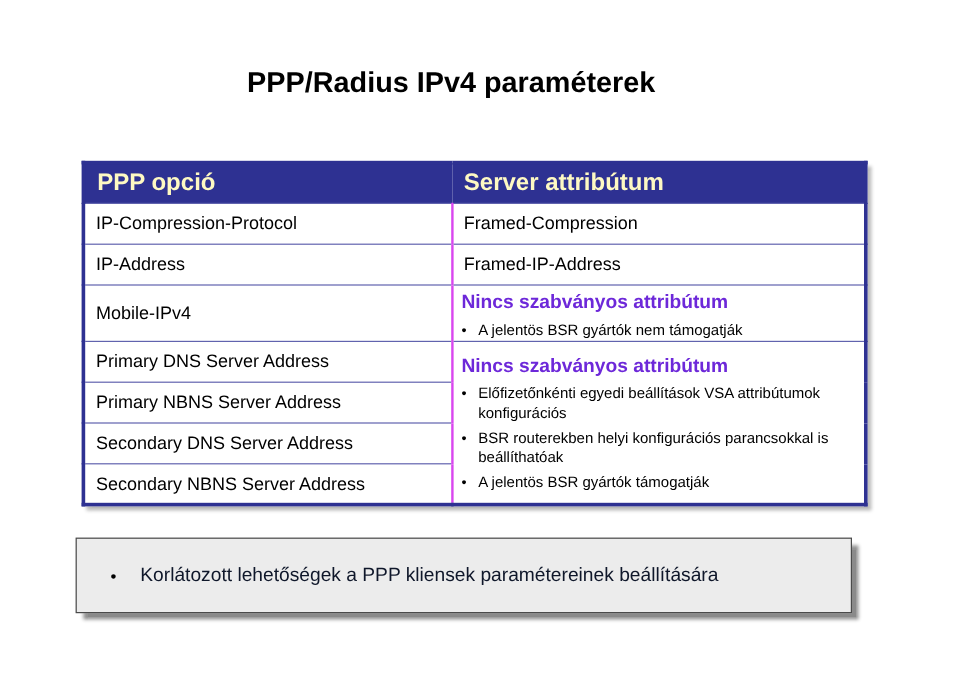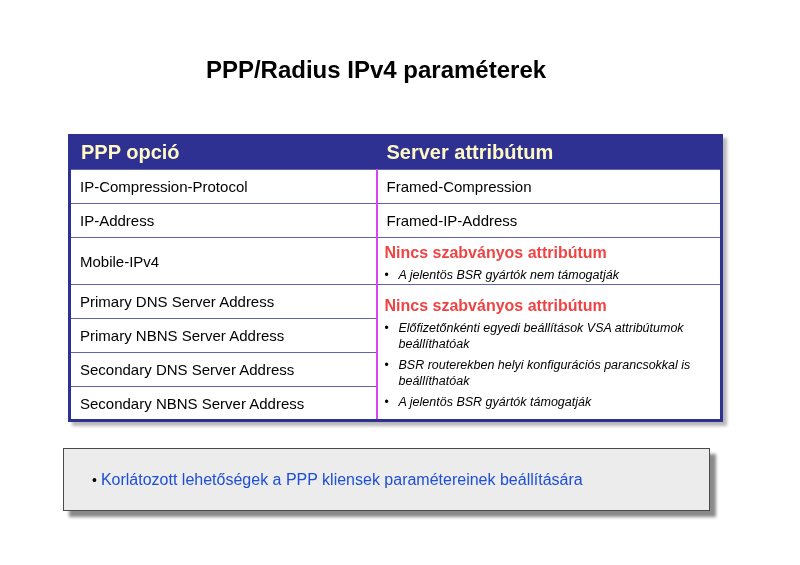--- a/index.html
+++ b/index.html
@@ -60,61 +60,61 @@
     vertical-align: top;
     padding-top: 6px;
     padding-left: 7px;
   }
   td.merged {
     vertical-align: top;
     padding-top: 12px;
     padding-left: 7px;
   }
   .nostd {
-    color: #ef4444;
+    color: #6d28d9;
     font-weight: bold;
     font-size: 16px;
     line-height: 18px;
     margin: 0 0 2px 0;
   }
   .bl {
     display: flex;
     align-items: flex-start;
     font-size: 12.5px;
     line-height: 16px;
     margin-top: 5px;
     color: #000;
   }
   .bl .b {
     flex: 0 0 14px;
     width: 14px;
     font-size: 12px;
   }
-  .bl .t { flex: 1 1 auto; font-style: italic; }
+  .bl .t { flex: 1 1 auto; }
   .note {
     position: absolute;
     left: 63px;
     top: 448px;
     width: 645px;
     height: 61px;
     background: #ECECEC;
     border: 1px solid #4A4A4A;
     box-shadow: 6px 6px 3px #8A8A8A;
     display: flex;
     align-items: center;
   }
   .note-bullet {
     margin-left: 28px;
     font-size: 14px;
     color: #000;
   }
   .note-text {
-    margin-left: 4px;
+    margin-left: 20px;
     font-size: 16px;
-    color: #1d4ed8;
+    color: #0f172a;
   }
 </style>
 </head>
 <body>
 
 <div class="slide">
 
   <h1 class="title">PPP/Radius IPv4 paraméterek</h1>
 
   <table class="ptable">
@@ -146,21 +146,21 @@
             <span class="t">A jelentös BSR gyártók nem támogatják</span>
           </div>
         </td>
       </tr>
       <tr class="rw">
         <td class="cl">Primary DNS Server Address</td>
         <td class="merged" rowspan="4">
           <div class="nostd">Nincs szabványos attribútum</div>
           <div class="bl">
             <span class="b">•</span>
-            <span class="t">Előfizetőnkénti egyedi beállítások VSA attribútumok beállíthatóak</span>
+            <span class="t">Előfizetőnkénti egyedi beállítások VSA attribútumok konfigurációs</span>
           </div>
           <div class="bl">
             <span class="b">•</span>
             <span class="t">BSR routerekben helyi konfigurációs parancsokkal is beállíthatóak</span>
           </div>
           <div class="bl">
             <span class="b">•</span>
             <span class="t">A jelentös BSR gyártók támogatják</span>
           </div>
         </td>

